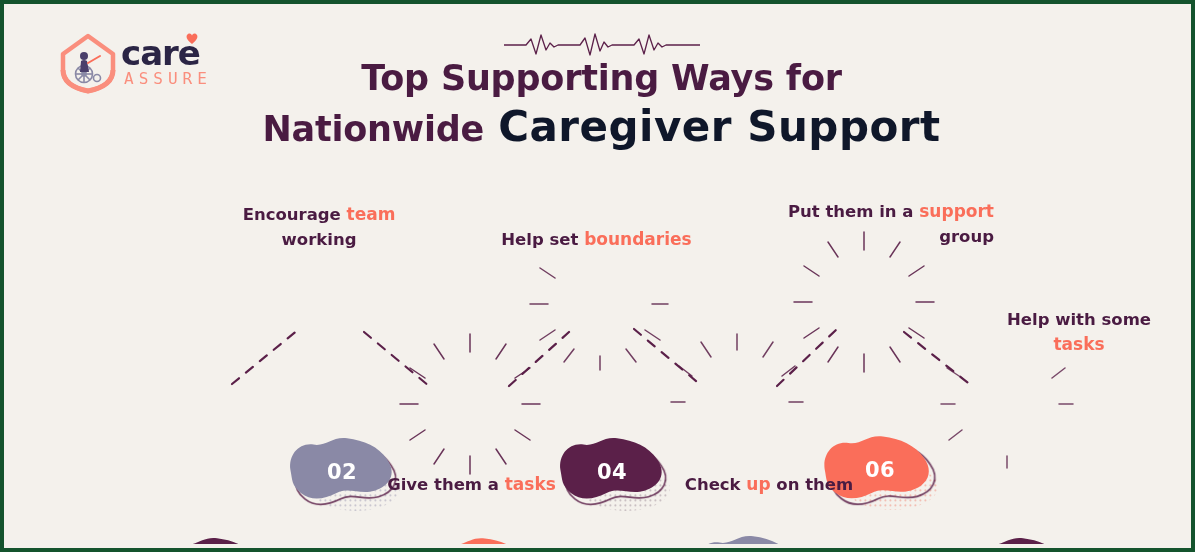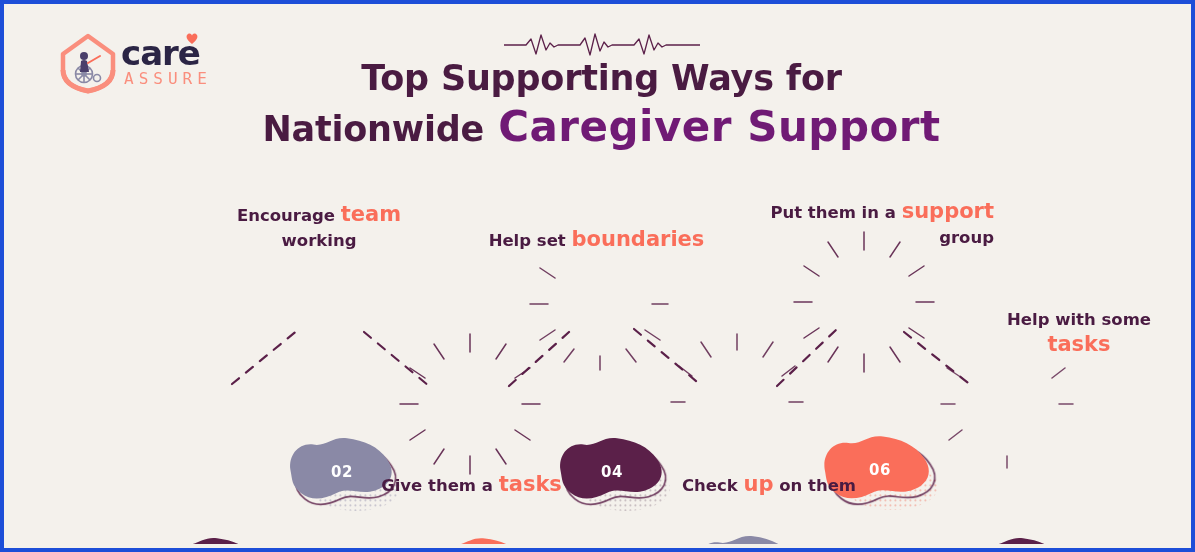--- a/index.html
+++ b/index.html
@@ -7,21 +7,21 @@
     width:1195px;height:552px;
     background:#F4F1EC;
     font-family:"DejaVu Sans", sans-serif;
     overflow:hidden;
   }
   #root{
     position:relative;
     width:1195px;height:552px;
     background:#F4F1EC;
     box-sizing:border-box;
-    border:4px solid #1d4ed8;
+    border:4px solid #14532d;
   }
 
   
   #logo{position:absolute;left:55px;top:28px;width:180px;height:68px;}
   #logo-mark{position:absolute;left:0;top:0;width:58px;height:62px;}
   #logo-words{position:absolute;left:62px;top:4px;width:120px;height:58px;}
   .logo-care{
     font-family:"DejaVu Sans", sans-serif;
     font-weight:bold;font-size:34px;letter-spacing:-1px;
     color:#2B2545;line-height:34px;
@@ -44,46 +44,46 @@
     letter-spacing:-.2px;line-height:44px;
   }
   .title-l2{
     font-family:"DejaVu Sans", sans-serif;
     font-weight:bold;font-size:35px;color:#4A1B42;
     letter-spacing:-.2px;line-height:54px;
     display:flex;justify-content:center;align-items:baseline;gap:14px;
   }
   .title-accent{
     font-family:"DejaVu Sans", sans-serif;
-    font-weight:bold;font-size:42px;color:#701a75;
+    font-weight:bold;font-size:42px;color:#0f172a;
     letter-spacing:.5px;
   }
 
   
   #flow{position:absolute;left:0;top:160px;width:1195px;height:380px;}
   #flow-svg{position:absolute;left:0;top:0;width:1195px;height:380px;}
 
   .node{position:absolute;width:120px;height:80px;}
   .node-num{
     position:absolute;left:0;top:0;width:120px;height:80px;
     display:flex;align-items:center;justify-content:center;
     font-family:"DejaVu Sans", sans-serif;
-    font-weight:bold;font-size:15px;color:#FFFFFF;
+    font-weight:bold;font-size:21px;color:#FFFFFF;
     letter-spacing:.5px;
     padding-right:8px;padding-bottom:4px;box-sizing:border-box;
     pointer-events:none;
   }
 
   .caption{
     position:absolute;
     font-family:"DejaVu Sans", sans-serif;
     font-weight:bold;font-size:16.5px;
     color:#4A1B42;line-height:25px;text-align:center;
   }
-  .cap-accent{color:#FA6E5A;font-size:21px;}
+  .cap-accent{color:#FA6E5A;font-size:17px;}
 </style>
 </head>
 <body>
 
 <div id="root">
 
   <div id="logo">
     <div id="logo-mark">
       <svg viewBox="0 0 58 62" width="58" height="62">
         <path d="M29 4 L54 22 L54 38 Q54 54 29 59 Q4 54 4 38 L4 22 Z" fill="none" stroke="#FA8E7D" stroke-width="4.5" stroke-linejoin="round"></path>

